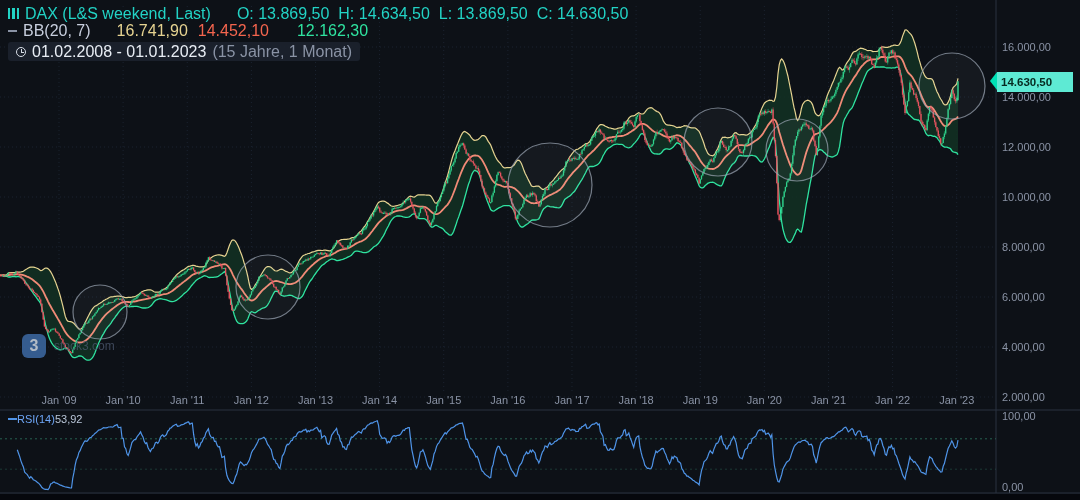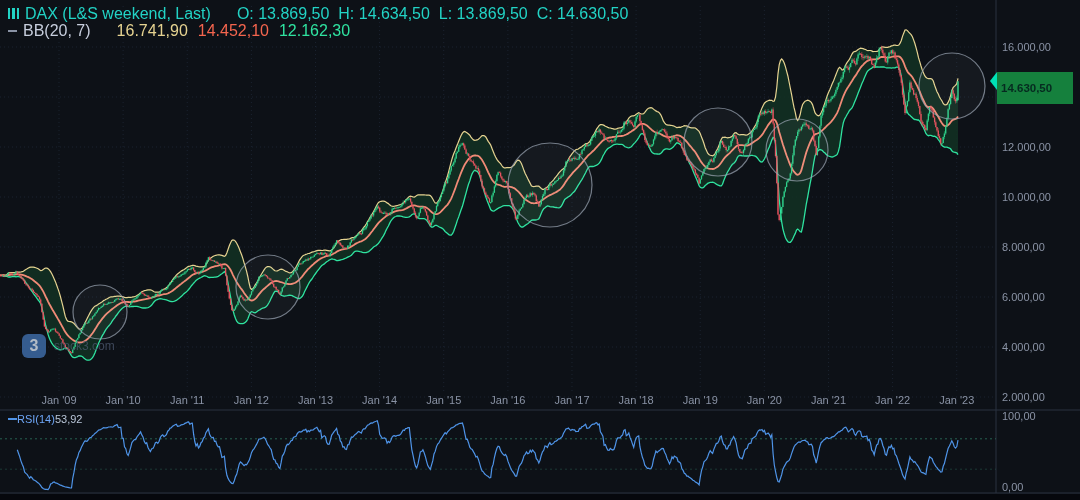--- a/index.html
+++ b/index.html
@@ -18,31 +18,31 @@
   .row{display:flex;align-items:center;gap:6px;margin-bottom:2px;white-space:pre}
   .candles-ico{width:11px;height:11px;
     background:repeating-linear-gradient(90deg,#22d3c5 0 2px,transparent 2px 4.5px)}
   .sym-title{color:#22d3c5}
   .sym-ohlc{color:#22d3c5;margin-left:20px}
   .dash-ico{width:9px;height:2px;background:#8a93a5;display:inline-block}
   .rsi-dash{background:#4f94e8}
   .bb-label{color:#c7cedd}
   .bb-upper{color:#e6d391;margin-left:20px}
   .bb-middle{color:#f4654e;margin-left:4px}
-  .bb-lower{color:#2fe3a0;margin-left:4px}
+  .bb-lower{color:#2fe3a0;margin-left:22px}
 
   .range-badge{display:inline-flex;align-items:center;gap:6px;background:rgba(27,34,46,.92);
     border-radius:3px;padding:2px 8px;color:#e8edf4;margin-top:2px}
   .range-duration{color:#8a93a5}
   .clock{width:10px;height:10px;border:1.2px solid #d7dde6;border-radius:50%;position:relative;
     display:inline-block}
   .clock:after{content:"";position:absolute;left:3.6px;top:1.4px;width:1.2px;height:3.6px;background:#d7dde6}
   .clock:before{content:"";position:absolute;left:3.6px;top:4px;width:3px;height:1.2px;background:#d7dde6}
 
-  .price-badge{position:absolute;left:997px;top:72px;height:32px;background:#15803d;
+  .price-badge{position:absolute;left:997px;top:72px;height:20px;background:#5eead4;
     color:#062a20;font-size:11.5px;font-weight:bold;display:flex;align-items:center;
     padding:0 6px 0 4px;z-index:6;min-width:76px}
   .price-badge:before{content:"";position:absolute;left:-7px;top:0;width:0;height:0;
     border-right:7px solid #00e2b6;border-top:9.5px solid transparent;border-bottom:9.5px solid transparent}
 
   .rsi-legend{position:absolute;left:8px;top:413px;font-size:11px;display:flex;
     align-items:center;z-index:5}
   .rsi-label{color:#6ea6f7}
   .rsi-value{color:#b9c6d8}
 </style>
@@ -152,20 +152,27 @@
       <span class="sym-title">DAX (L&amp;S weekend, Last)</span>
       <span class="sym-ohlc">O: 13.869,50  H: 14.634,50  L: 13.869,50  C: 14.630,50</span>
     </div>
     <div class="row">
       <span class="dash-ico"></span>
       <span class="bb-label">BB(20, 7)</span>
       <span class="bb-upper">16.741,90</span>
       <span class="bb-middle">14.452,10</span>
       <span class="bb-lower">12.162,30</span>
     </div>
+    <div class="row">
+      <span class="range-badge">
+        <span class="clock"></span>
+        <span>01.02.2008 - 01.01.2023</span>
+        <span class="range-duration">(15 Jahre, 1 Monat)</span>
+      </span>
+    </div>
   </div>
 
   <div class="price-badge">
     <span>14.630,50</span>
   </div>
 
   <div class="rsi-legend">
     <span class="dash-ico rsi-dash"></span>
     <span class="rsi-label">RSI(14)</span>
     <span class="rsi-value">53,92</span>

